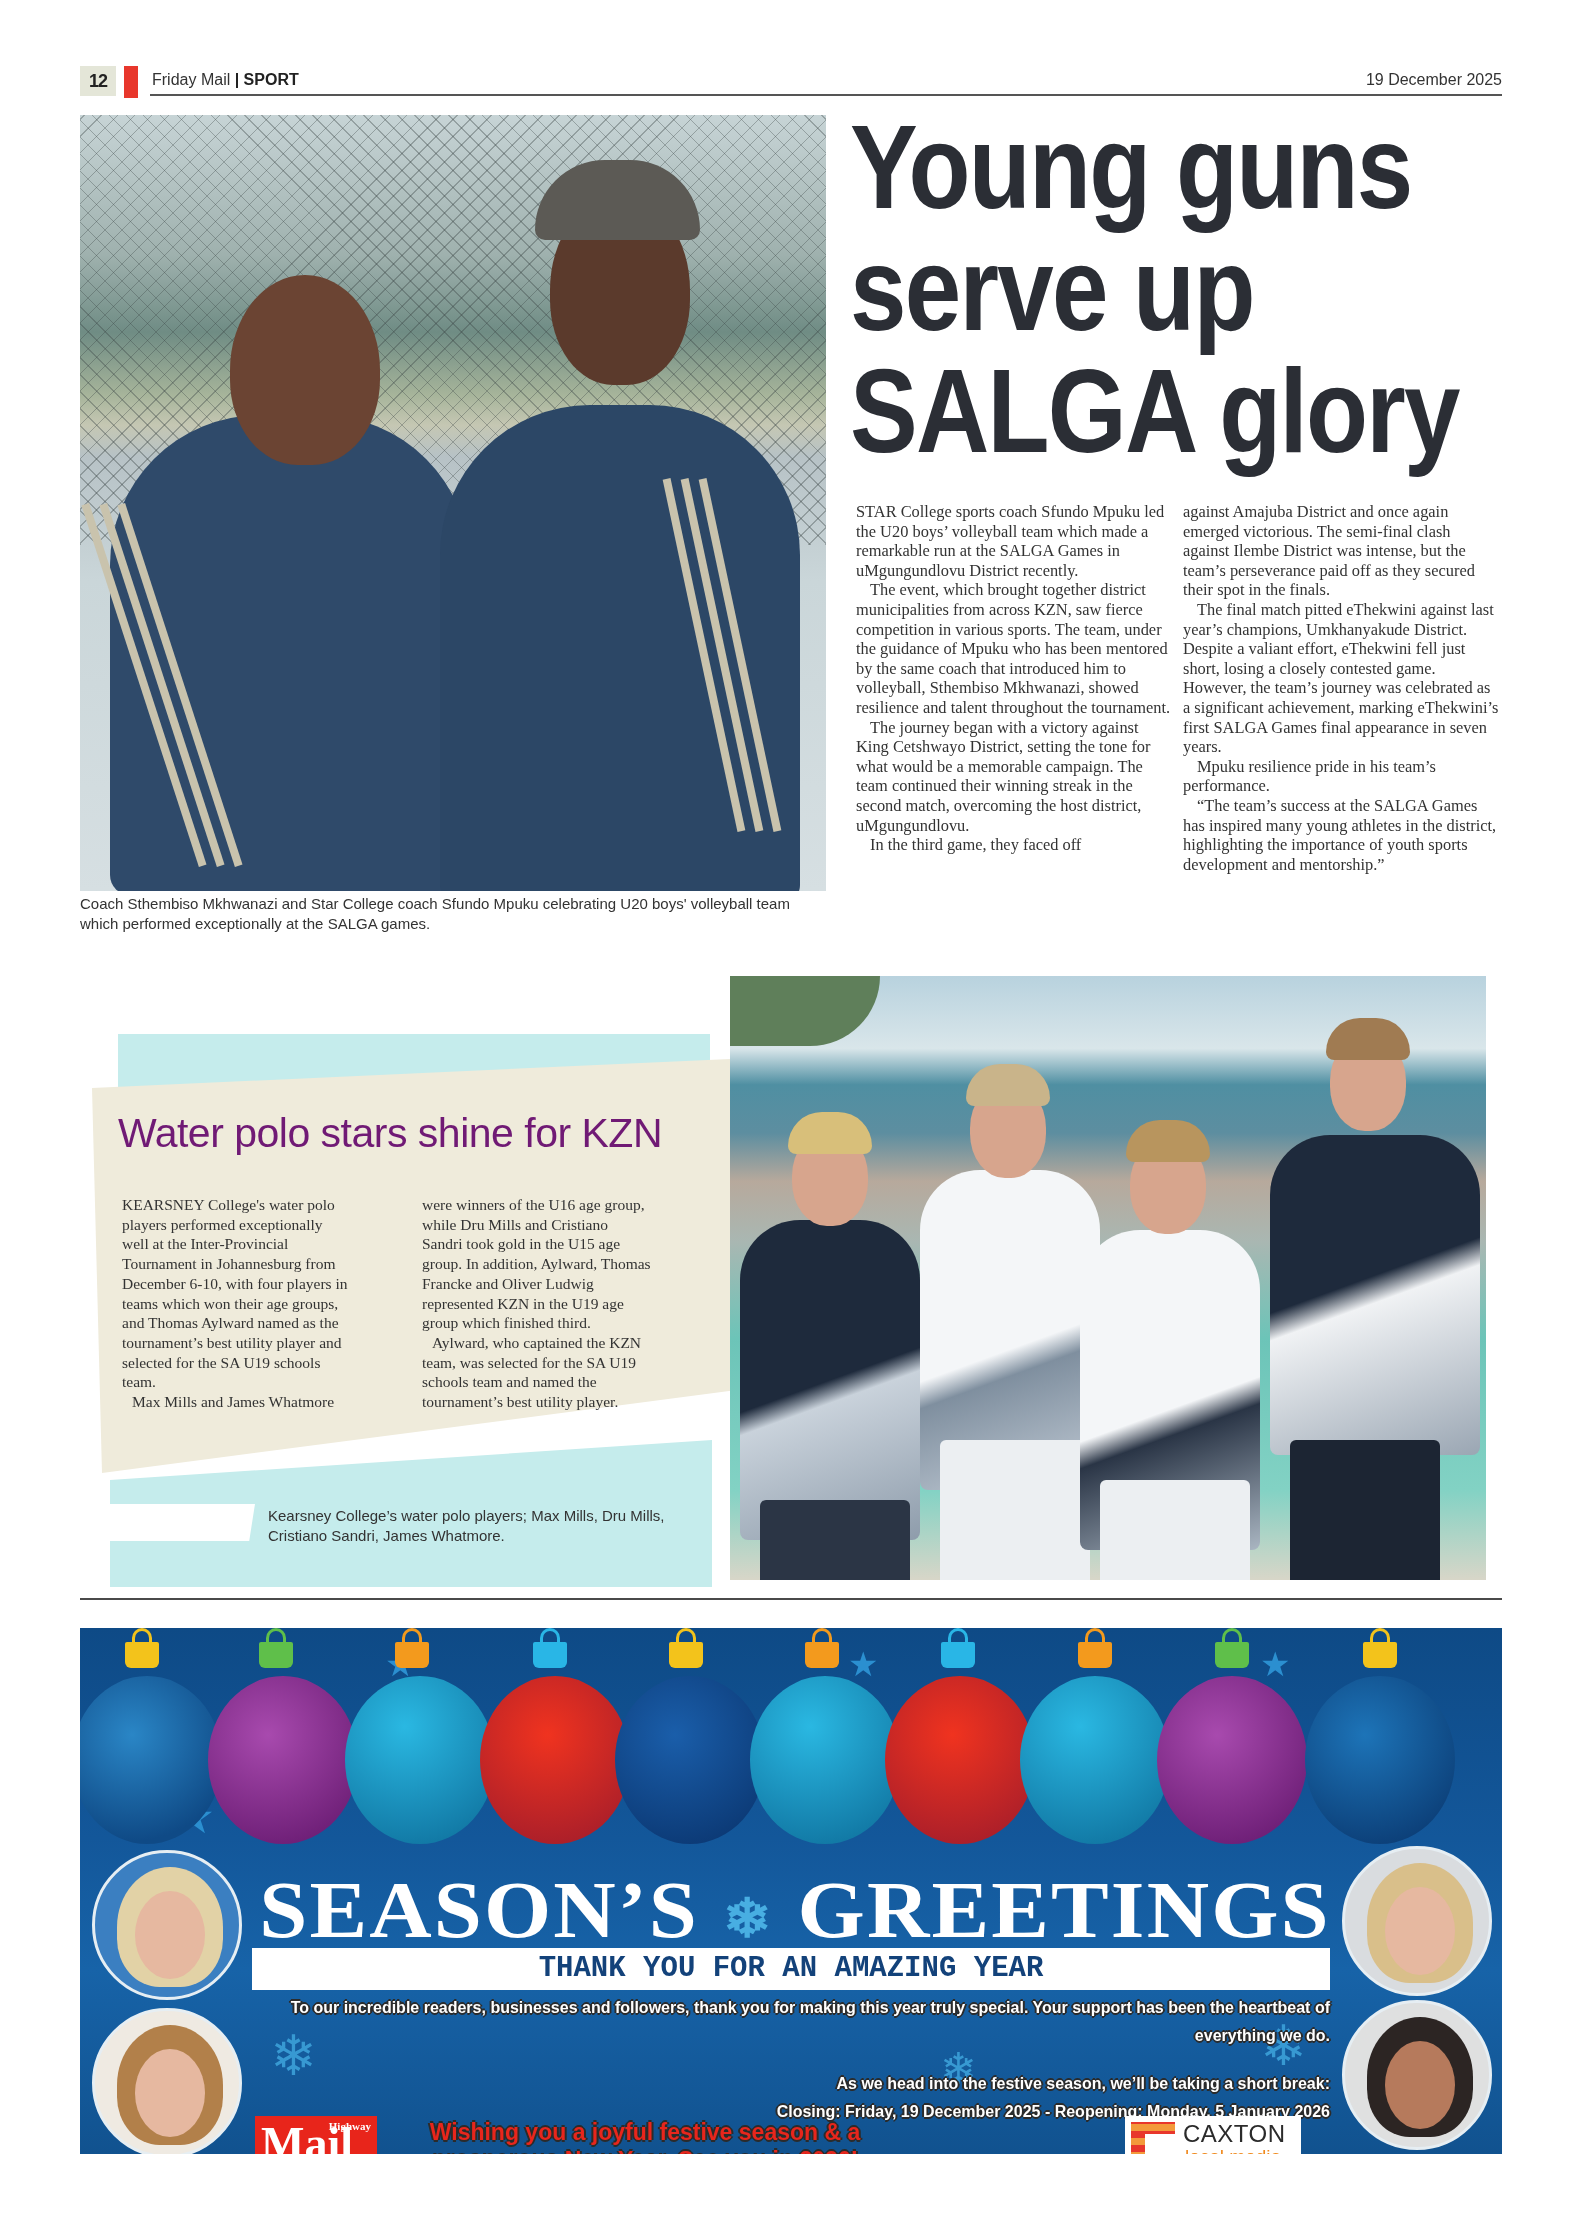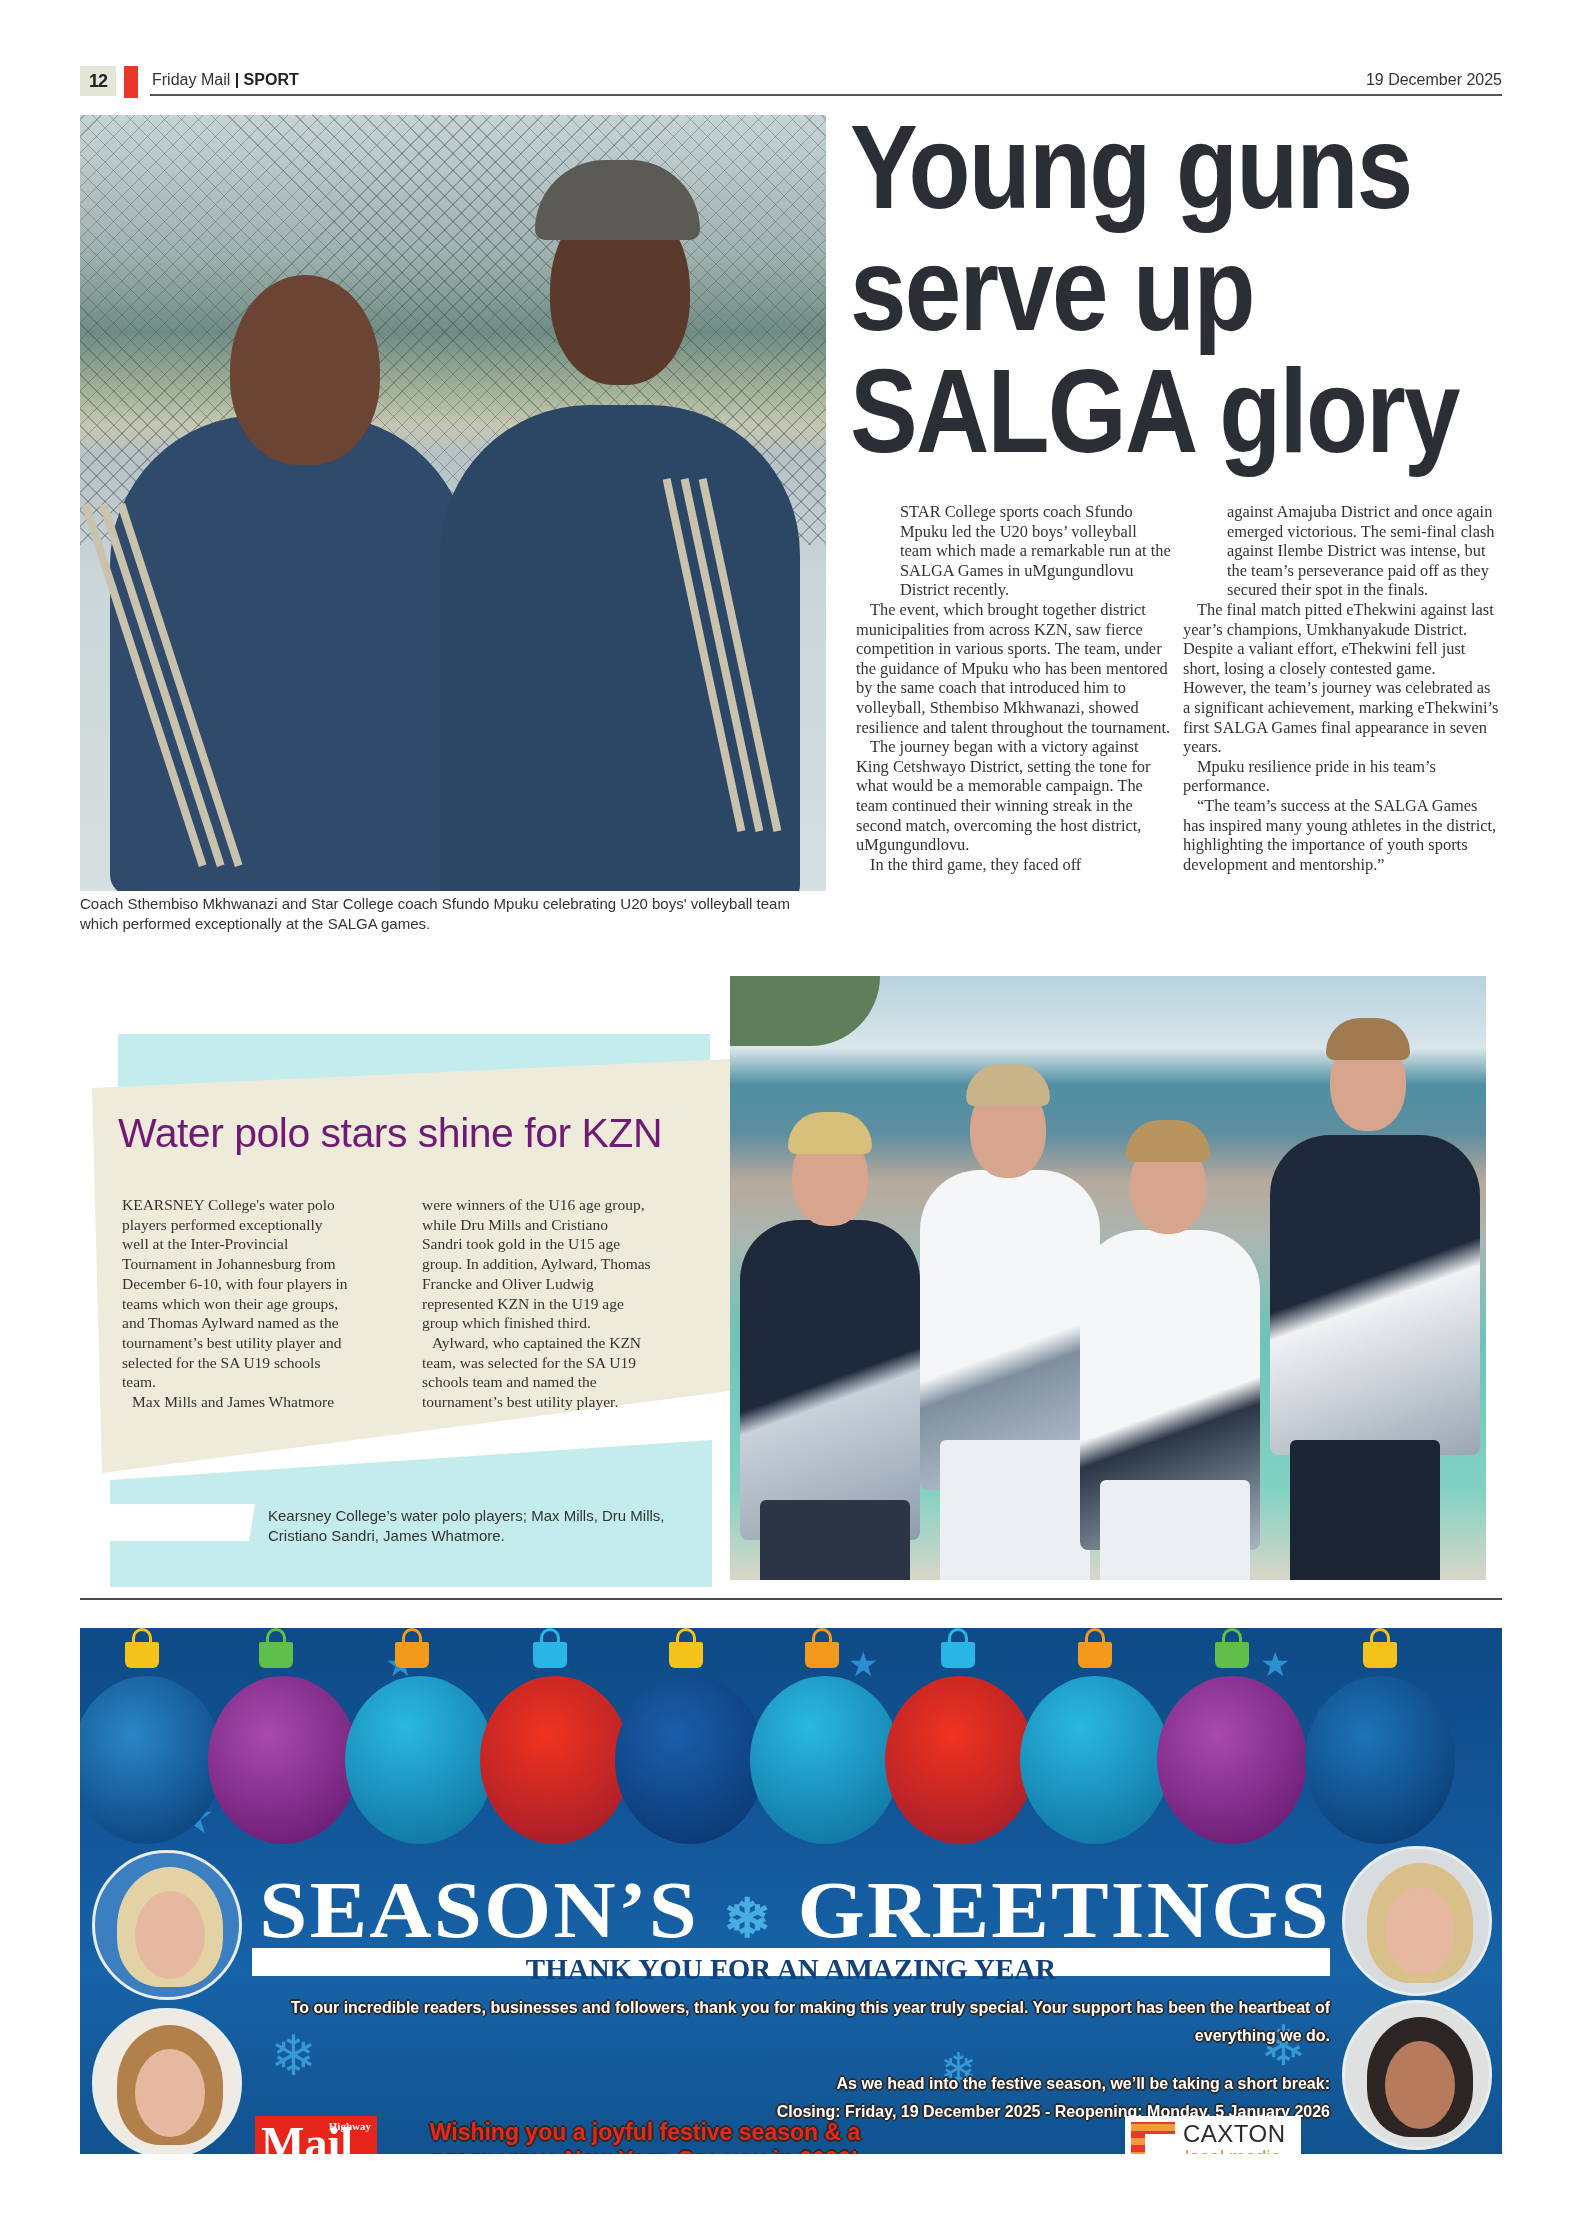--- a/index.html
+++ b/index.html
@@ -35,21 +35,21 @@
 
   
   .headline { position: absolute; left: 850px; top: 108px; width: 670px; font-family: "Liberation Sans", sans-serif; font-weight: bold; font-size: 118px; line-height: 118px; letter-spacing: -2px; color: #2b2e35; transform: scaleX(0.86); transform-origin: left top; white-space: nowrap; }
   .headline div { height: 122px; }
 
   
   .body-col { position: absolute; top: 502px; width: 316px; font-size: 16.4px; line-height: 19.6px; color: #333; }
   .col1 { left: 856px; }
   .col2 { left: 1183px; }
   .body-col p { text-indent: 14px; }
-  .body-col p.first { text-indent: 0; margin-left: 44px; }
+  .body-col p.first { text-indent: 0; }
 
   
   .aqua-top { position: absolute; left: 118px; top: 1034px; width: 592px; height: 60px; background: #c5ecec; }
   .beige-box { position: absolute; left: 92px; top: 1058px; width: 660px; height: 415px; background: #efebdb;
     clip-path: polygon(0 30px, 660px 0, 660px 330px, 10px 415px); }
   .aqua-bottom { position: absolute; left: 110px; top: 1440px; width: 602px; height: 147px; background: #c5ecec;
     clip-path: polygon(0 40px, 602px 0, 602px 147px, 0 147px); }
   .cap2-notch { position: absolute; left: 110px; top: 1504px; width: 145px; height: 37px; background: #ffffff;
     clip-path: polygon(0 0, 100% 0, 96% 100%, 0 100%); }
   .wp-headline { position: absolute; left: 118px; top: 1110px; font-family: "Liberation Sans", sans-serif; font-size: 41px; color: #701a75; letter-spacing: -0.5px; }
@@ -75,21 +75,21 @@
 
   
   .banner { position: absolute; left: 80px; top: 1628px; width: 1422px; height: 526px; overflow: hidden;
     background: linear-gradient(180deg, #0e4a86 0%, #13579a 40%, #1763a8 65%, #11528f 100%); }
   .ornament { position: absolute; top: 48px; width: 150px; height: 168px; border-radius: 50%; }
   .ornament-cap { position: absolute; top: 14px; width: 34px; height: 26px; border-radius: 2px 2px 6px 6px; }
   .ornament-ring { position: absolute; top: 0; width: 20px; height: 20px; border: 3px solid; border-radius: 50% 50% 0 0; border-bottom: none; }
   .star { position: absolute; color: #2b8fd0; font-size: 34px; line-height: 1; }
   .snow { position: absolute; color: #3ea4dc; font-size: 56px; line-height: 1; opacity: 0.85; }
   .banner-title { position: absolute; left: 170px; top: 240px; width: 1090px; text-align: center; font-family: "Liberation Serif", serif; font-weight: bold; font-size: 80px; line-height: 84px; color: #ffffff; letter-spacing: 2px; transform: scaleX(1.08); transform-origin: center top; white-space: nowrap; }
-  .thankyou-bar { position: absolute; left: 172px; top: 320px; width: 1078px; height: 28px; background: #ffffff; text-align: center; font-family: Liberation Serif, serif; font-weight: bold; font-size: 29px; line-height: 42px; color: #13427a; }
+  .thankyou-bar { position: absolute; left: 172px; top: 320px; width: 1078px; height: 42px; background: #ffffff; text-align: center; font-family: Liberation Mono, monospace; font-weight: bold; font-size: 29px; line-height: 42px; color: #13427a; }
   .banner-msg { position: absolute; left: 172px; top: 366px; width: 1078px; text-align: right; font-family: "Liberation Sans", sans-serif; font-weight: bold; font-size: 16px; line-height: 28px; color: #ffffff;
     text-shadow: -2px 0 #2b2b2b, 2px 0 #2b2b2b, 0 -2px #2b2b2b, 0 2px #2b2b2b, -1px -1px #2b2b2b, 1px 1px #2b2b2b; }
   .banner-msg.two { top: 442px; }
   .wishing { position: absolute; left: 325px; top: 490px; width: 480px; text-align: center; font-family: "Liberation Sans", sans-serif; font-weight: bold; font-size: 23px; line-height: 28px; color: #e8261c;
     text-shadow: -2px 0 #2b2b2b, 2px 0 #2b2b2b, 0 -2px #2b2b2b, 0 2px #2b2b2b; }
   .mail-logo { position: absolute; left: 175px; top: 488px; width: 122px; height: 56px; background: #e8251b; color: #fff; }
   .mail-logo .big { position: absolute; left: 6px; top: 2px; font-family: "Liberation Serif", serif; font-weight: bold; font-size: 46px; line-height: 52px; }
   .mail-logo .small { position: absolute; right: 6px; top: 4px; font-family: "Liberation Serif", serif; font-weight: bold; font-size: 11px; }
   .caxton-logo { position: absolute; left: 1045px; top: 488px; width: 176px; height: 56px; background: #ffffff; }
   .caxton-mark { position: absolute; left: 6px; top: 6px; width: 44px; height: 44px;

